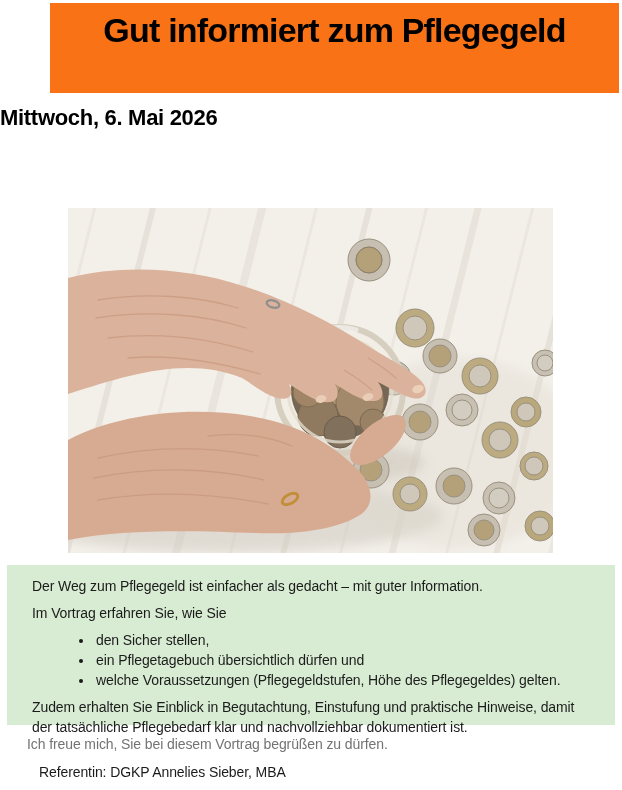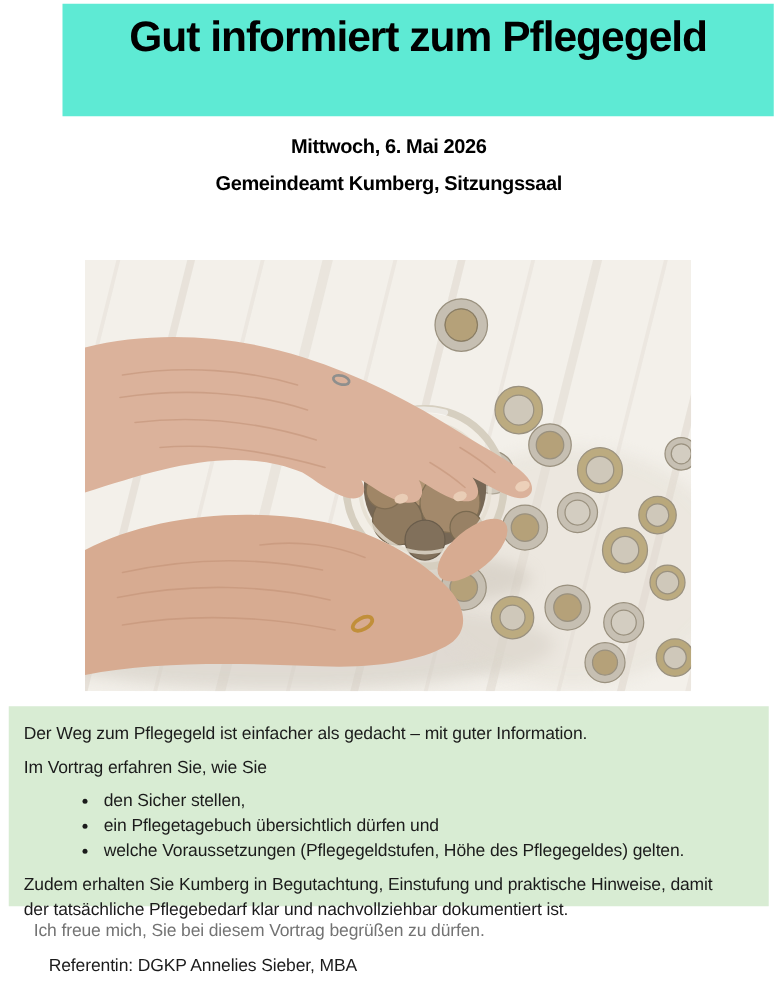--- a/index.html
+++ b/index.html
@@ -6,46 +6,46 @@
   .page {
     position:relative;
     width:622px; height:790px;
     background:#ffffff;
     font-family:"Liberation Sans", sans-serif;
     color:#000;
     overflow:hidden;
   }
   .banner {
     position:absolute; top:3px; left:3px; right:3px; height:90px;
-    background:#5eead4;
+    background:#f97316;
     text-align:center;
     margin-left:47px;
   }
   .banner-title {
     font-size:34px; font-weight:bold; letter-spacing:-0.8px;
     line-height:44px; padding-top:5px;
   }
   .banner-subtitle {
     font-size:21px; font-weight:bold; letter-spacing:-0.4px;
     line-height:31px;
   }
   .event {
     position:absolute; top:103px; left:0; right:0;
-    text-align:center; font-weight:bold;
-    font-size:16px; line-height:29.5px; letter-spacing:-0.3px;
+    font-weight:bold;
+    font-size:22px; line-height:29.5px; letter-spacing:-0.3px;
   }
   .photo {
     position:absolute; top:208px; left:68px; width:485px; height:345px;
     overflow:hidden;
   }
   .photo svg { display:block; }
   .infobox {
     position:absolute; top:565px; left:7px; width:608px; height:160px;
     background:#d8ecd3; box-sizing:border-box;
-    padding:11px 22px 0 12px;
+    padding:11px 22px 0 25px;
     font-size:14px; line-height:20px; letter-spacing:-0.1px; color:#1b1b1b;
   }
   .infobox p { margin:0 0 7px 0; }
   .infobox ul { margin:0 0 7px 0; padding-left:62px; }
   .infobox li { margin:0; padding-left:2px; }
   .closing {
     position:absolute; top:736px; left:27px;
     font-size:14px; letter-spacing:-0.1px; color:#737373;
   }
   .referent {
@@ -57,21 +57,20 @@
 <body>
 
 <div class="page">
 
   <div class="banner">
     <div class="banner-title">Gut informiert zum Pflegegeld</div>
   </div>
 
   <div class="event">
     <div>Mittwoch, 6. Mai 2026</div>
-    <div>Gemeindeamt Kumberg, Sitzungssaal</div>
   </div>
 
   <div class="photo">
     <svg width="485" height="345" viewBox="0 0 485 345" xmlns="http://www.w3.org/2000/svg">
       <defs>
         <filter id="soft" x="-50%" y="-50%" width="200%" height="200%">
           <feGaussianBlur stdDeviation="6"></feGaussianBlur>
         </filter>
       </defs>
 
@@ -218,19 +217,19 @@
   </div>
 
   <div class="infobox">
     <p>Der Weg zum Pflegegeld ist einfacher als gedacht – mit guter Information.</p>
     <p>Im Vortrag erfahren Sie, wie Sie</p>
     <ul>
       <li>den Sicher stellen,</li>
       <li>ein Pflegetagebuch übersichtlich dürfen und</li>
       <li>welche Voraussetzungen (Pflegegeldstufen, Höhe des Pflegegeldes) gelten.</li>
     </ul>
-    <p>Zudem erhalten Sie Kumberg in Begutachtung, Einstufung und praktische Hinweise, damit der tatsächliche Pflegebedarf klar und nachvollziehbar dokumentiert ist.</p>
+    <p>Zudem erhalten Sie Einblick in Begutachtung, Einstufung und praktische Hinweise, damit der tatsächliche Pflegebedarf klar und nachvollziehbar dokumentiert ist.</p>
   </div>
 
   <div class="closing">Ich freue mich, Sie bei diesem Vortrag begrüßen zu dürfen.</div>
   <div class="referent">Referentin: DGKP Annelies Sieber, MBA</div>
 
 </div>
 
 </body></html>

